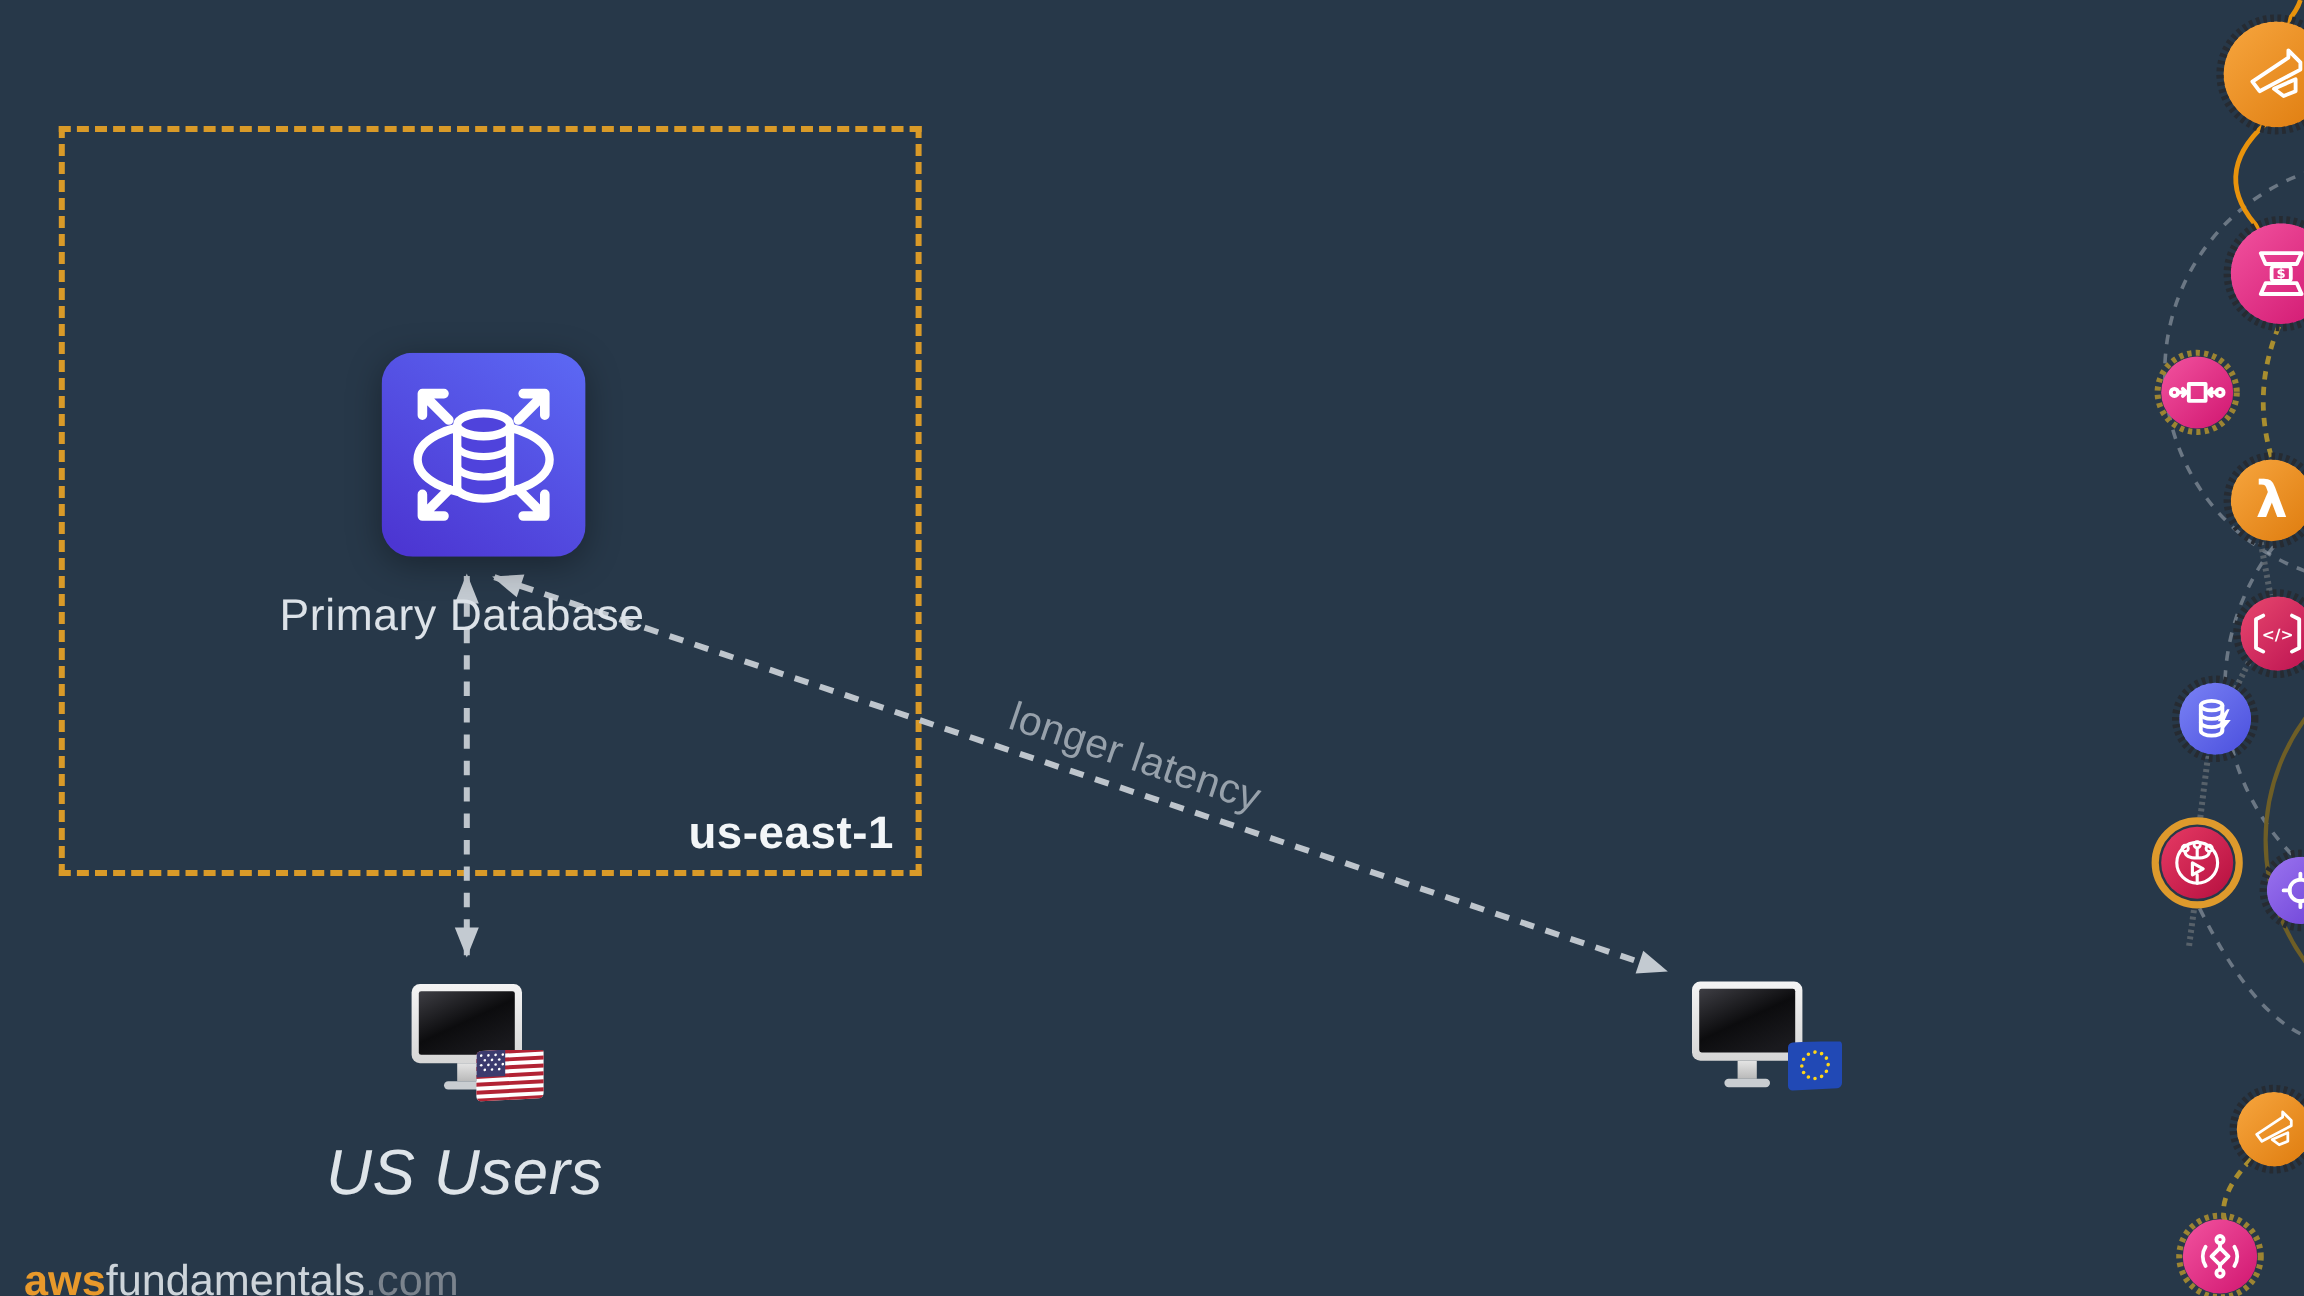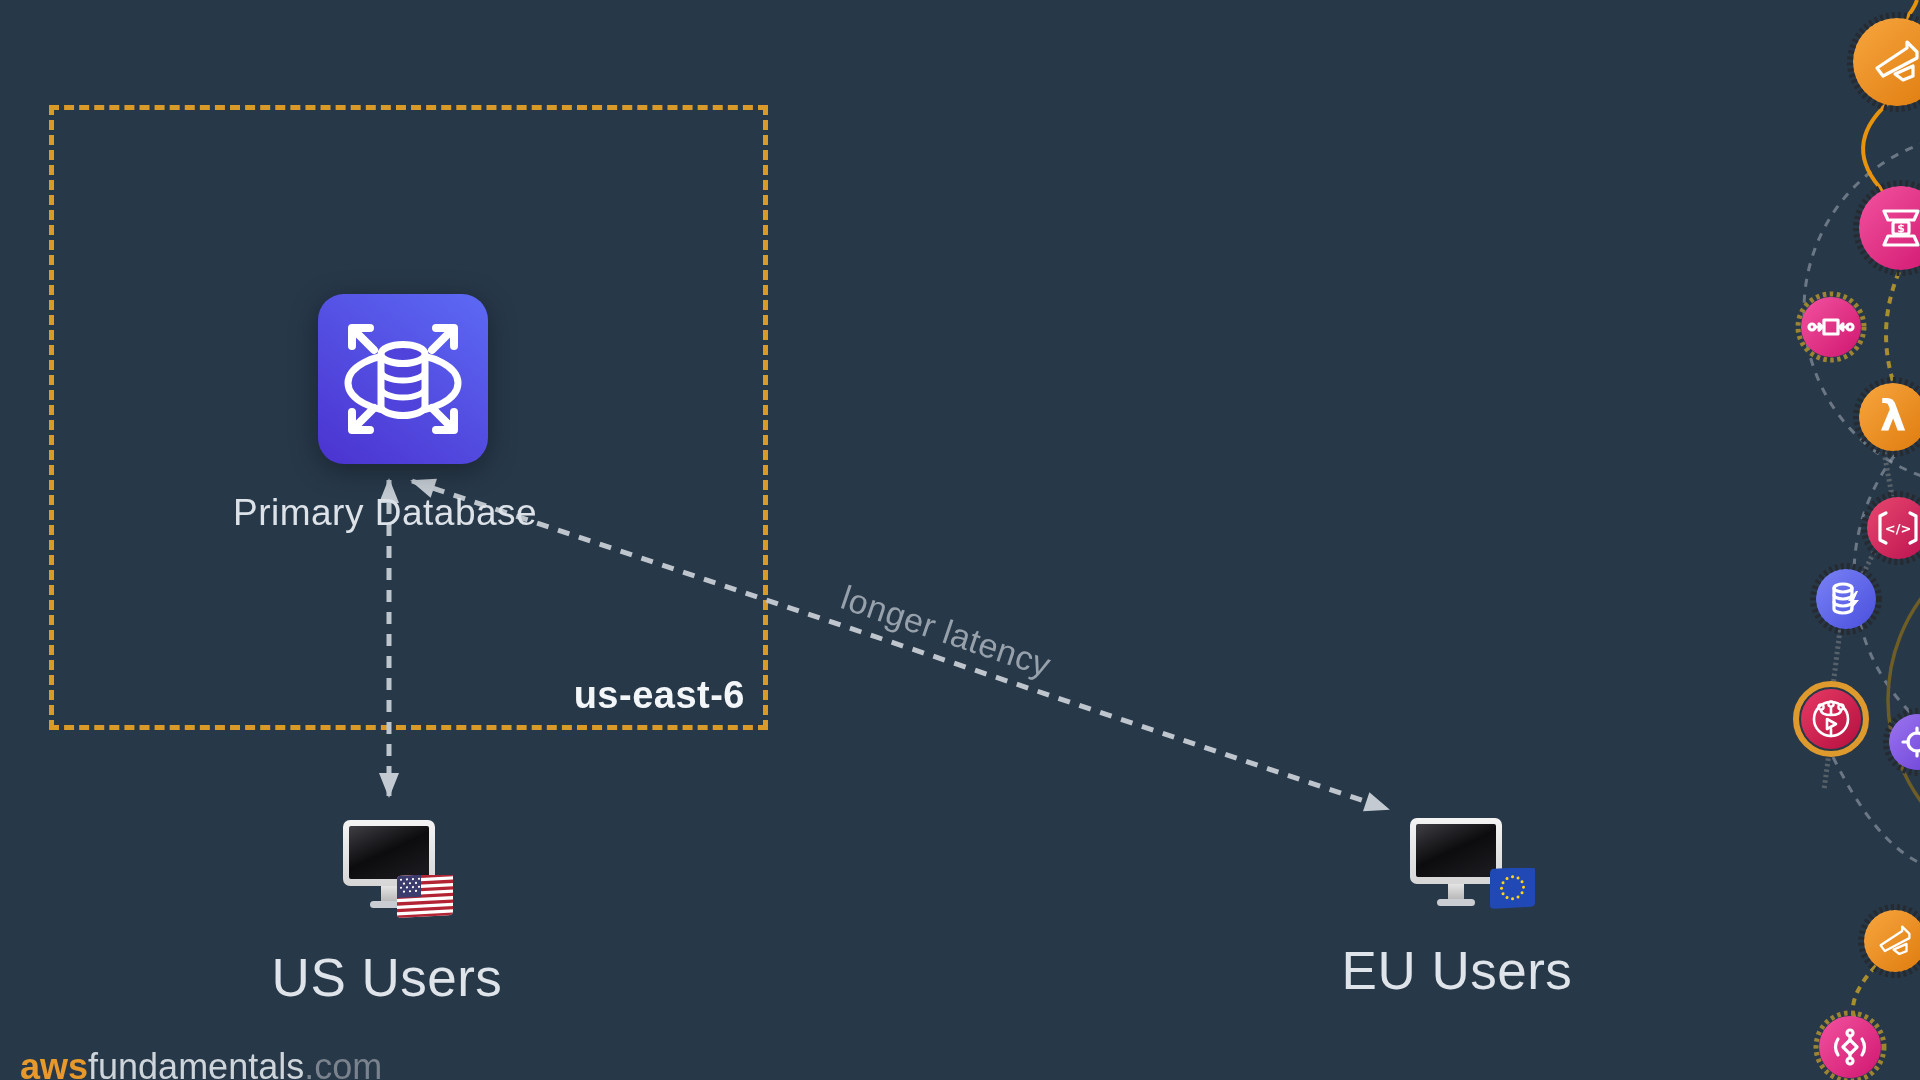--- a/index.html
+++ b/index.html
@@ -26,21 +26,21 @@
 
   .monitor{position:absolute;width:100px;height:92px;}
   .monitor-us{left:341px;top:818px;}
   .monitor-eu{left:1408px;top:816px;}
   .flag{position:absolute;}
   .flag-us{left:396px;top:875px;width:58px;height:45px;}
   .flag-eu{left:1489px;top:868px;width:47px;height:42px;}
 
   .user-label{position:absolute;width:320px;text-align:center;font-size:53px;
     color:#DEE4E9;letter-spacing:0.5px;}
-  .us-label{left:227px;top:947px;}
+  .us-label{left:227px;top:947px;font-style:italic;}
   .eu-label{left:1297px;top:940px;}
 
   .watermark{position:absolute;left:20px;top:1046px;font-size:36px;white-space:nowrap;}
   .wm-aws{color:#E8992B;font-weight:700;}
   .wm-mid{color:#CDD4DA;font-weight:500;}
   .wm-suffix{color:#7A838D;font-weight:400;}
 
   
   .dashGray{fill:none;stroke:#99A2AB;stroke-width:3;stroke-dasharray:8 8;opacity:0.6;}
   .solidOlive{fill:none;stroke:#6E5E26;stroke-width:3.5;}
@@ -178,21 +178,21 @@
         <circle r="34" class="ringGold"></circle>
       <circle cx="0" cy="-14" r="3" class="glyph"></circle>
       <path class="glyph" d="M0,-11 V-6 M0,6 V11"></path>
       <rect x="-5" y="-5" width="10" height="10" transform="rotate(45)" class="glyph"></rect>
       <circle cx="0" cy="14" r="3" class="glyph"></circle>
       <path class="glyph" d="M-12,-8 a15,15 0 0 0 0,16 M12,-8 a15,15 0 0 1 0,16"></path>
     </g>
   </svg>
 
   <div class="region-box">
-    <span class="region-label">us-east-6</span>
+    <span class="region-label">us-east-1</span>
   </div>
 
   <svg class="links-svg">
     <defs>
       <marker id="arrE" markerUnits="userSpaceOnUse" markerWidth="30" markerHeight="26" refX="24" refY="11" orient="auto">
         <path d="M1,1 L26,11 L1,21 Z" fill="#C3CAD1"></path>
       </marker>
       <marker id="arrS" markerUnits="userSpaceOnUse" markerWidth="30" markerHeight="26" refX="24" refY="11" orient="auto-start-reverse">
         <path d="M1,1 L26,11 L1,21 Z" fill="#C3CAD1"></path>
       </marker>
@@ -306,19 +306,18 @@
           <circle cx="29" cy="30.5" r="1.5"></circle>
         <circle cx="23.5" cy="32" r="1.5"></circle>
           <circle cx="18" cy="30.5" r="1.5"></circle>
           <circle cx="14" cy="26.5" r="1.5"></circle>
         <circle cx="12.5" cy="21" r="1.5"></circle>
           <circle cx="14" cy="15.5" r="1.5"></circle>
           <circle cx="18" cy="11.5" r="1.5"></circle>
       </g>
     </g>
   </svg>
-  <div class="user-label eu-label">EU Users</div>
 
   <div class="watermark">
     <span class="wm-aws">aws</span><span class="wm-mid">fundamentals</span><span class="wm-suffix">.com</span>
   </div>
 
 </div>
 
 </body></html>

